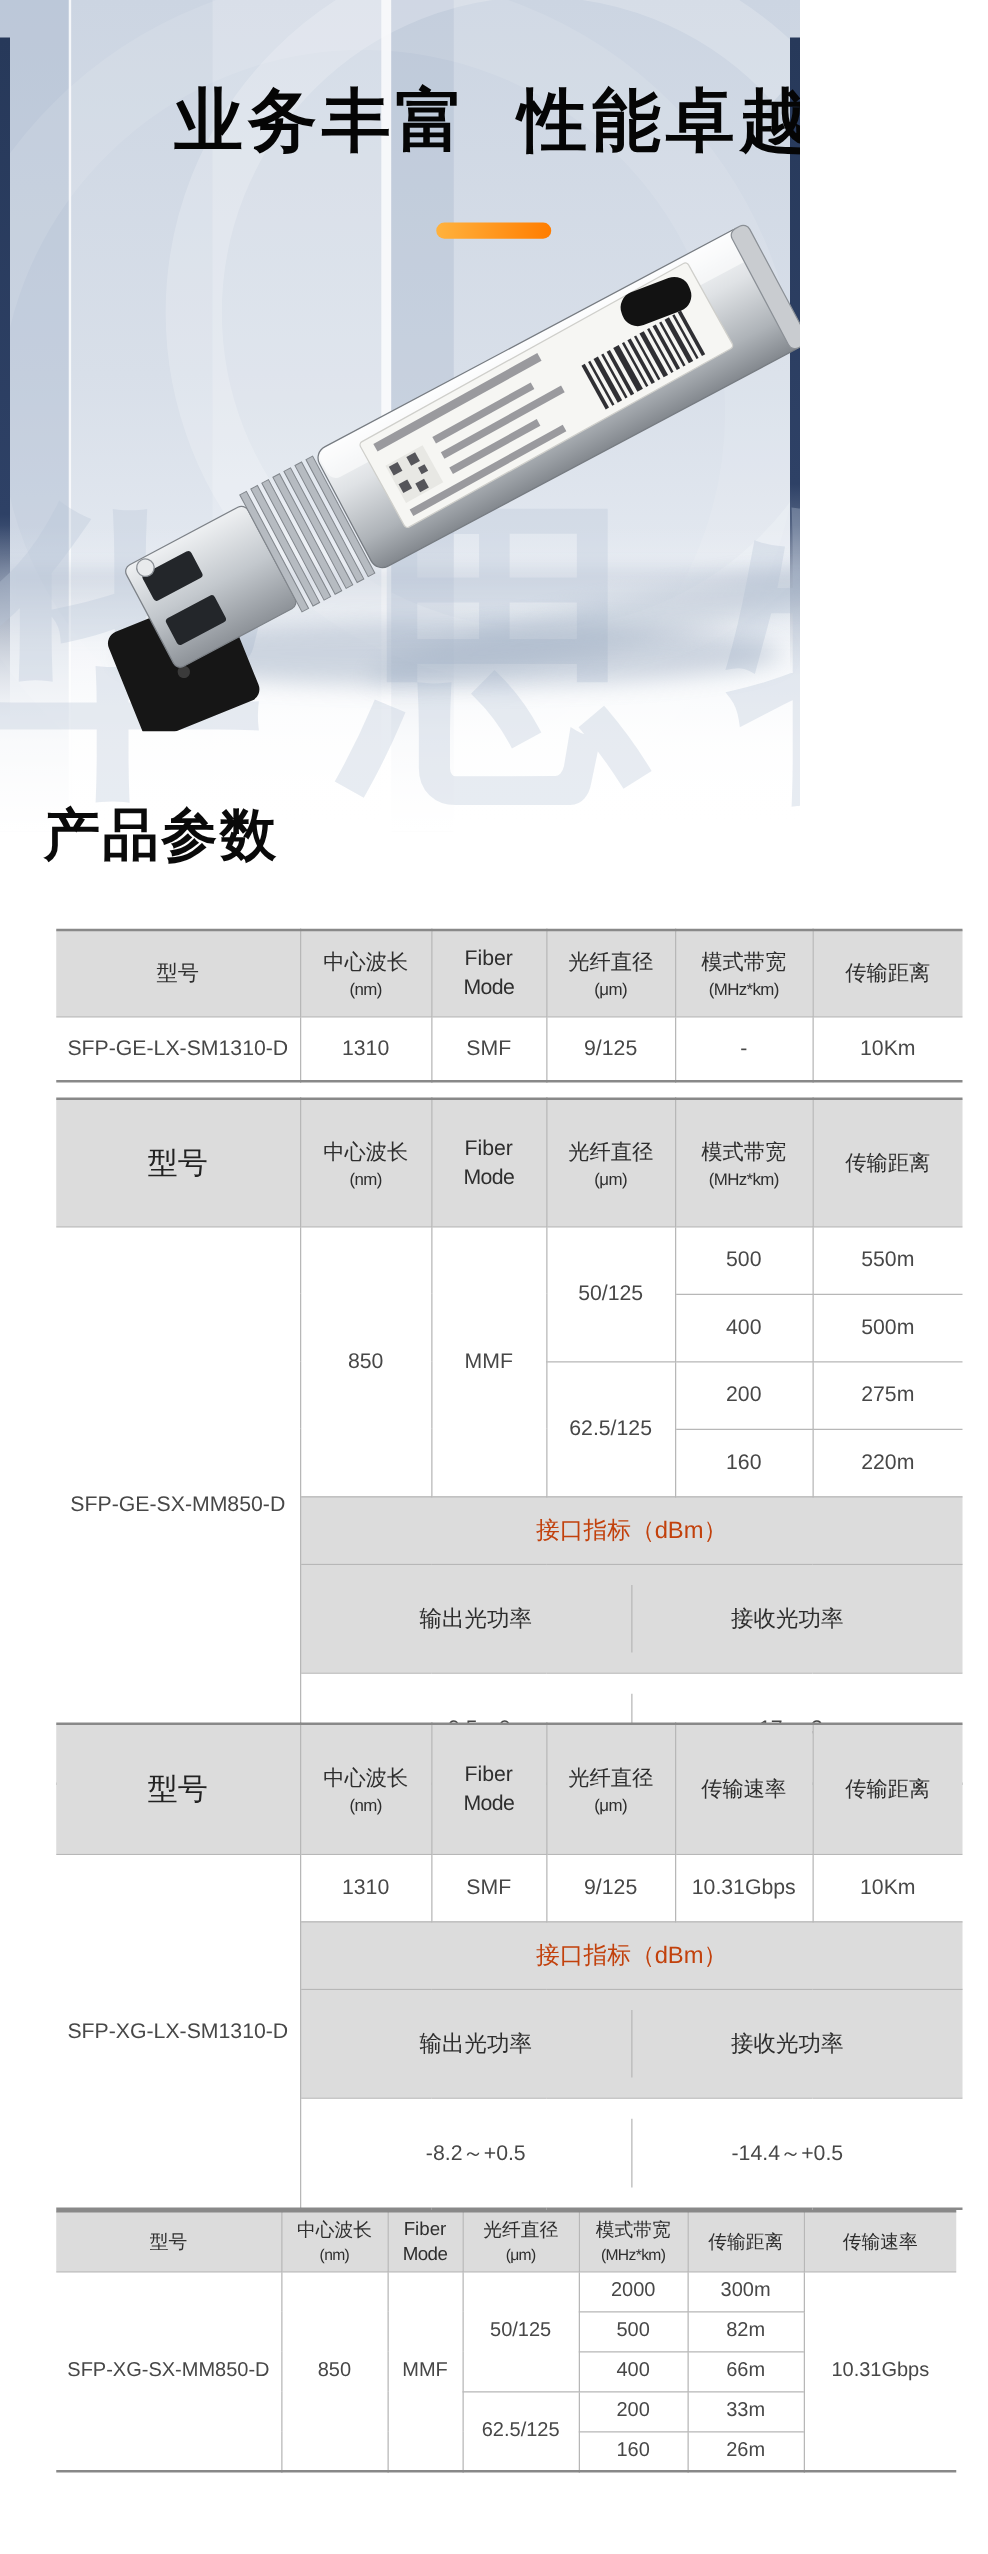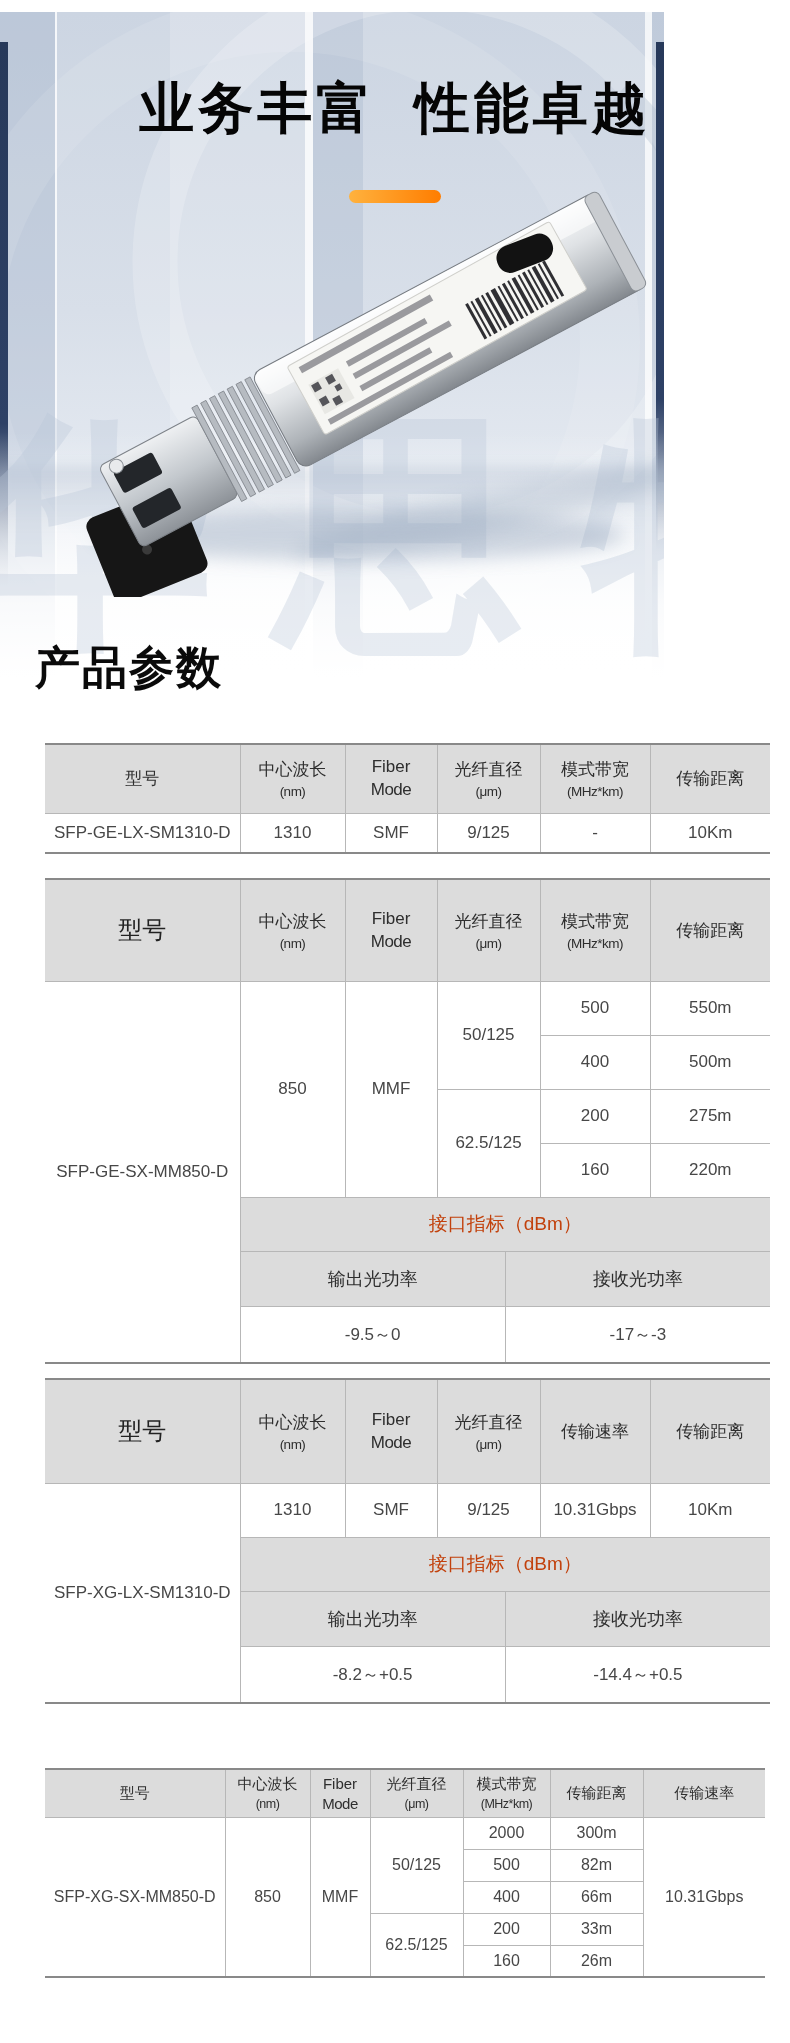--- a/index.html
+++ b/index.html
@@ -1,22 +1,22 @@
 <!DOCTYPE html>
 <html><head>
 <meta charset="utf-8">
 <style>
   html,body{margin:0;padding:0;background:#fff;}
   .page{
     position:relative;width:790px;height:2043px;overflow:hidden;background:#fff;
     font-family:"Liberation Sans","DejaVu Sans",sans-serif;color:#3c3c3c;
   }
   
-  .hero{position:absolute;left:0;top:12px;width:640px;height:665px;overflow:hidden;
-    background:linear-gradient(180deg,#ccd5e2 0%,#d8dfe9 45%,#e6ebf2 75%,#ffffff 100%);padding-left:24px;}
+  .hero{position:absolute;left:0;top:0;width:640px;height:665px;overflow:hidden;
+    background:linear-gradient(180deg,#ccd5e2 0%,#d8dfe9 45%,#e6ebf2 75%,#ffffff 100%);}
   .stripe{position:absolute;top:0;height:100%;}
   .s1{left:0;width:55px;background:rgba(164,180,202,.38);border-right:2px solid rgba(255,255,255,.85);}
   .s3{left:170px;width:135px;background:rgba(255,255,255,.18);}
   .sd{left:305px;width:8px;background:rgba(255,255,255,.8);}
   .s4{left:313px;width:50px;background:rgba(158,175,198,.30);}
   .s6{left:645px;width:7px;background:rgba(255,255,255,.75);}
   .s7{left:652px;width:48px;background:rgba(164,180,202,.32);}
   .s8{left:700px;width:90px;background:rgba(222,231,243,.85);}
   .rpanel{position:absolute;background:rgba(198,216,240,.75);border:2px solid rgba(255,255,255,.8);border-right:none;border-radius:10px 0 0 10px;}
   .rp1{left:748px;top:95px;width:42px;height:238px;}
@@ -41,27 +41,27 @@
   
   table.spec{position:absolute;left:45px;border-collapse:collapse;table-layout:fixed;width:725px;
     text-align:center;font-size:17px;color:#474747;
     border-top:2px solid #898989;border-bottom:2px solid #898989;}
   .spec th,.spec td{border:1px solid #b7b7b7;padding:0 2px;vertical-align:middle;font-weight:normal;}
   .spec th{background:#dcdcdc;color:#2e2e2e;}
   .spec th:first-child,.spec td:first-child{border-left:none;}
   .spec th:last-child,.spec td:last-child{border-right:none;}
   .spec .u{font-size:13.5px;margin-top:3px;letter-spacing:-0.5px;}
   .hd1{height:69px;}
-  .r40{height:40px;}
+  .r40{height:52px;}
   .hd-big{height:102px;}
   .hd-big th.model-h,.hd3 th.model-h{font-size:24px;color:#222;}
   .r54{height:54px;}
   .hd3{height:104px;}
   .if-title{background:#dcdcdc;font-size:19px;color:#c2410c;height:53px;}
-  td.ifcell{padding:0;}
+  td.ifcell{padding:16px;}
   .halves{display:flex;width:100%;height:100%;align-items:stretch;}
   .half{flex:1;display:flex;align-items:center;justify-content:center;}
   .half+.half{border-left:1px solid #b7b7b7;text-align:center;}
   tr.if-sub td{background:#dcdcdc;height:54px;font-size:18px;color:#2e2e2e;}
   tr.if-val td{height:55px;}
   #t4{width:720px;font-size:16px;}
   #t4 th{font-size:15px;}
   #t4 .u{font-size:12.5px;}
   .hd4{height:48px;}
   .r32{height:32px;}

